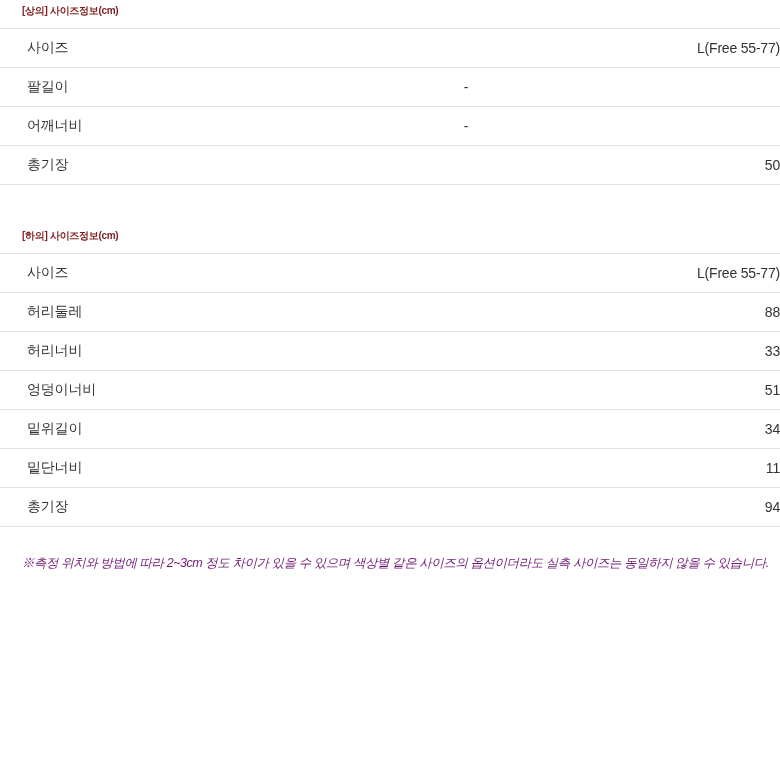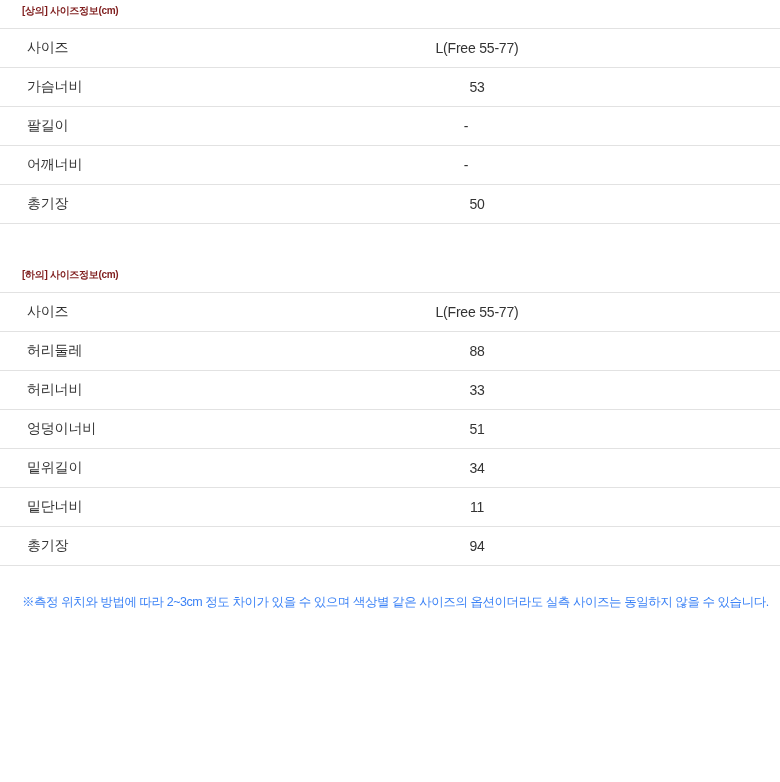--- a/index.html
+++ b/index.html
@@ -53,21 +53,21 @@
     border-bottom: none;
   }
   .col-label {
     width: 125px;
     padding-left: 27px !important;
     color: #333333;
   }
   .col-value {
     padding-left: 22px !important;
     color: #555555;
-    text-align: center;
+    text-align: right;
   }
   .col-value.dash {
     padding-left: 0 !important;
     text-align: center;
     width: 130px;
   }
   .spacer-top { height: 4px; }
   .gap-between { height: 44px; }
   .notice {
     font-size: 12.5px;
@@ -85,24 +85,20 @@
 
   <div class="spacer-top"></div>
 
   <div class="section">
     <div class="section-title">[상의] 사이즈정보(cm)</div>
     <table class="size-table">
       <tbody>
         <tr>
           <td class="col-label">사이즈</td>
           <td class="col-value">L(Free 55-77)</td>
-        </tr>
-        <tr>
-          <td class="col-label">가슴너비</td>
-          <td class="col-value">53</td>
         </tr>
         <tr>
           <td class="col-label">팔길이</td>
           <td class="col-value dash">-</td>
         </tr>
         <tr>
           <td class="col-label">어깨너비</td>
           <td class="col-value dash">-</td>
         </tr>
         <tr>
@@ -144,17 +140,17 @@
           <td class="col-value">11</td>
         </tr>
         <tr>
           <td class="col-label">총기장</td>
           <td class="col-value">94</td>
         </tr>
       </tbody>
     </table>
   </div>
 
-  <div class="notice" style="color: #3b82f6;">※측정 위치와 방법에 따라 2~3cm 정도 차이가 있을 수 있으며 색상별 같은 사이즈의 옵션이더라도 실측 사이즈는 동일하지 않을 수 있습니다.</div>
+  <div class="notice" style="color: #701a75; font-style: italic;">※측정 위치와 방법에 따라 2~3cm 정도 차이가 있을 수 있으며 색상별 같은 사이즈의 옵션이더라도 실측 사이즈는 동일하지 않을 수 있습니다.</div>
 
   <div class="bottom-fill"></div>
 
 </div>
 
 </body></html>

